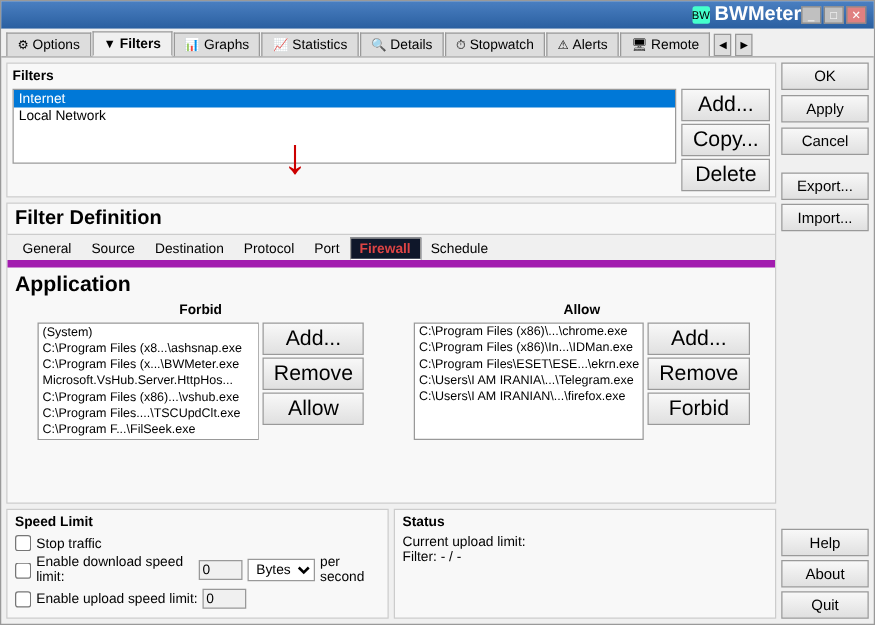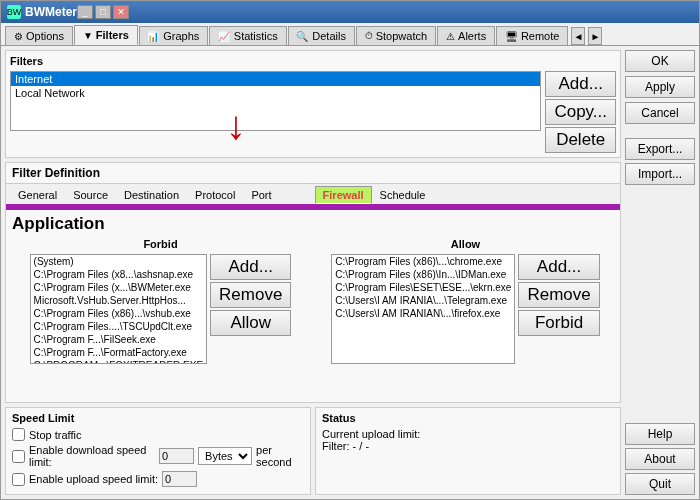--- a/index.html
+++ b/index.html
@@ -18,37 +18,37 @@
       border: 1px solid #999;
       display: flex;
       flex-direction: column;
     }
     .title-bar {
       background: linear-gradient(to bottom, #4a7fc1, #2a5fa0);
       color: white;
       padding: 3px 6px;
       display: flex;
       align-items: center;
-      justify-content: flex-start;
+      justify-content: flex-end;
       height: 22px;
     }
     .title-bar-left {
       display: flex;
       align-items: center;
       gap: 4px;
     }
     .title-icon {
       width: 14px;
       height: 14px;
       background: #4fc;
       border-radius: 2px;
       display: flex; align-items: center; justify-content: center;
       font-size: 9px; color: #000;
     }
-    .title-text { font-size: 12px; font-weight: bold; }
+    .title-text { font-size: 16px; font-weight: bold; }
     .title-controls { display: flex; gap: 2px; }
     .title-btn {
       width: 16px; height: 14px;
       background: #c0c0c0;
       border: 1px solid #888;
       font-size: 9px;
       cursor: pointer;
       display: flex; align-items: center; justify-content: center;
     }
     .tab-bar {
@@ -151,43 +151,42 @@
       text-align: center;
     }
     .filter-def-section {
       border: 1px solid #ccc;
       background: #f8f8f8;
       flex: 1;
     }
     .filter-def-title {
       font-weight: bold;
       padding: 3px 6px;
-      font-size: 12px;
+      font-size: 16px;
       border-bottom: 1px solid #ccc;
     }
     .filter-tabs {
       display: flex;
       gap: 0;
       background: #f0f0f0;
       padding: 2px 4px 0;
       border-bottom: 6px solid #a21caf;
     }
     .filter-tab {
       padding: 2px 7px;
       cursor: pointer;
       font-size: 11px;
       border: 1px solid transparent;
     }
     .filter-tab.active {
-      background: #bef264;
+      background: #0f172a;
       border: 1px solid #999;
       border-bottom: 1px solid white;
       font-weight: bold;
       color: #d44;
-      margin-left: 35px;
     }
     .app-section {
       padding: 4px 6px;
       position: relative;
     }
     .app-section-title {
       font-weight: bold;
       font-size: 17px;
       margin-bottom: 4px;
     }
@@ -208,21 +207,21 @@
       margin-bottom: 2px;
     }
     .app-list-container {
       display: flex;
       gap: 3px;
     }
     .app-list {
       flex: 1;
       border: 1px solid #999;
       background: white;
-      height: 110px;
+      height: 94px;
       overflow-y: auto;
       font-size: 10px;
     }
     .app-list-item {
       padding: 1px 3px;
       white-space: nowrap;
       overflow: hidden;
       text-overflow: ellipsis;
       cursor: pointer;
     }

